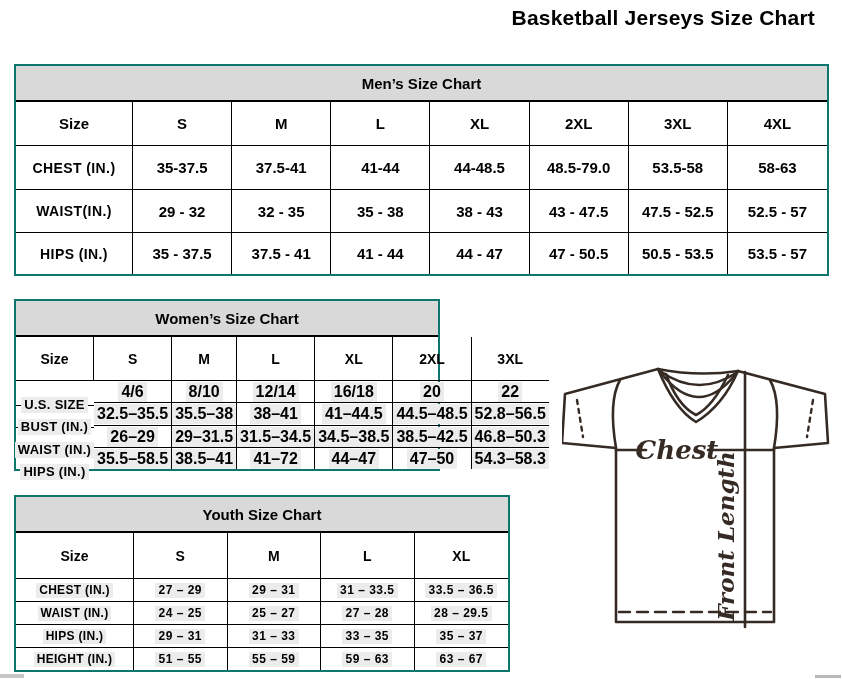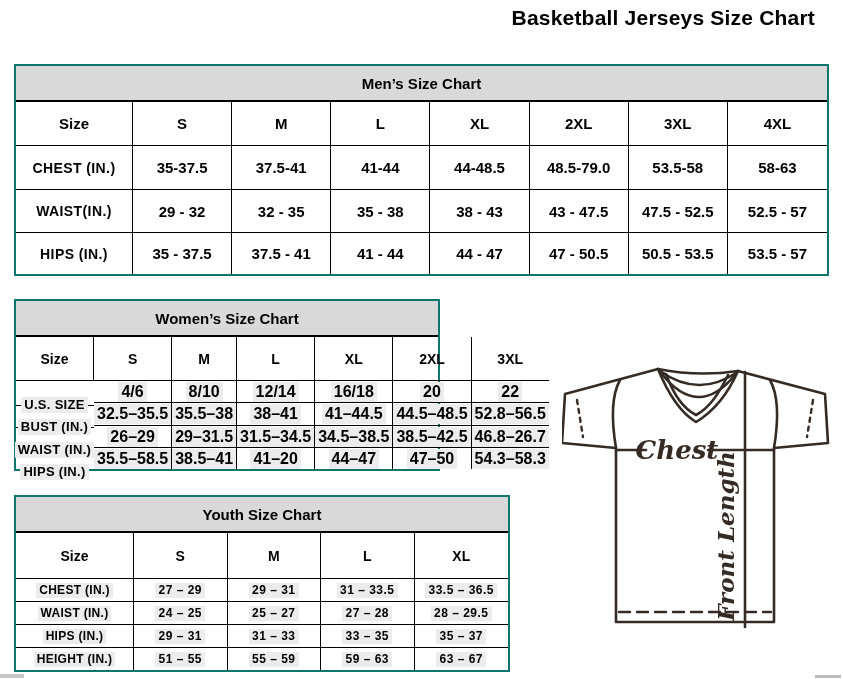--- a/index.html
+++ b/index.html
@@ -159,34 +159,34 @@
     <div class="c val">
         <span class="hl">31.5–34.5</span>
       </div>
     <div class="c val">
         <span class="hl">34.5–38.5</span>
       </div>
     <div class="c val">
         <span class="hl">38.5–42.5</span>
       </div>
     <div class="c val lc">
-        <span class="hl">46.8–26.7</span>
+        <span class="hl">46.8–50.3</span>
       </div>
 
     <div class="c lbl lr">
         <span class="hl">HIPS (IN.)</span>
       </div>
     <div class="c val lr">
         <span class="hl">35.5–58.5</span>
       </div>
     <div class="c val lr">
         <span class="hl">38.5–41</span>
       </div>
     <div class="c val lr">
-        <span class="hl">41–20</span>
+        <span class="hl">41–72</span>
       </div>
     <div class="c val lr">
         <span class="hl">44–47</span>
       </div>
     <div class="c val lr">
         <span class="hl">47–50</span>
       </div>
     <div class="c val lc lr">
         <span class="hl">54.3–58.3</span>
       </div>

